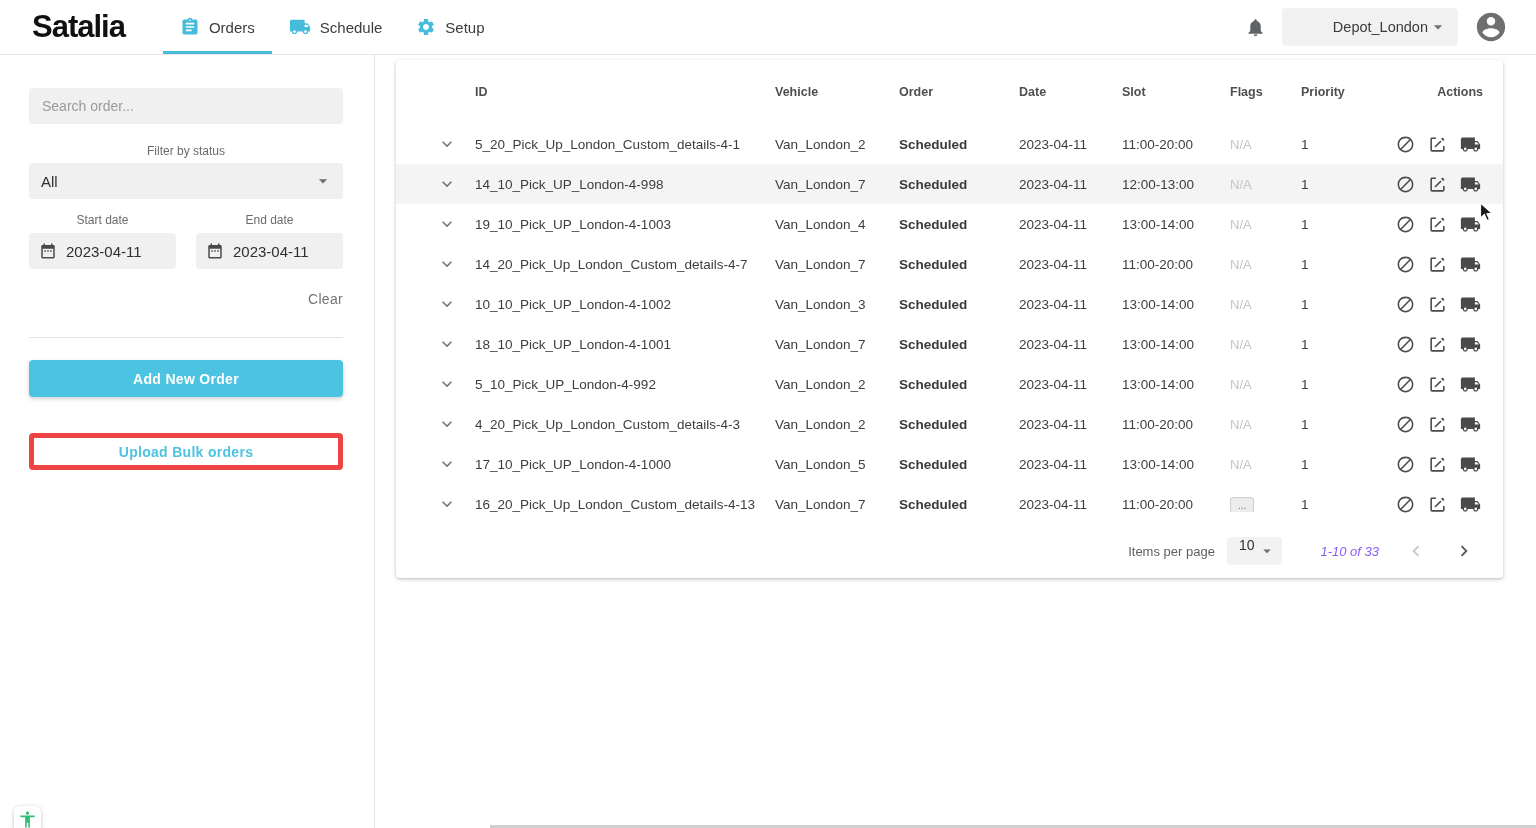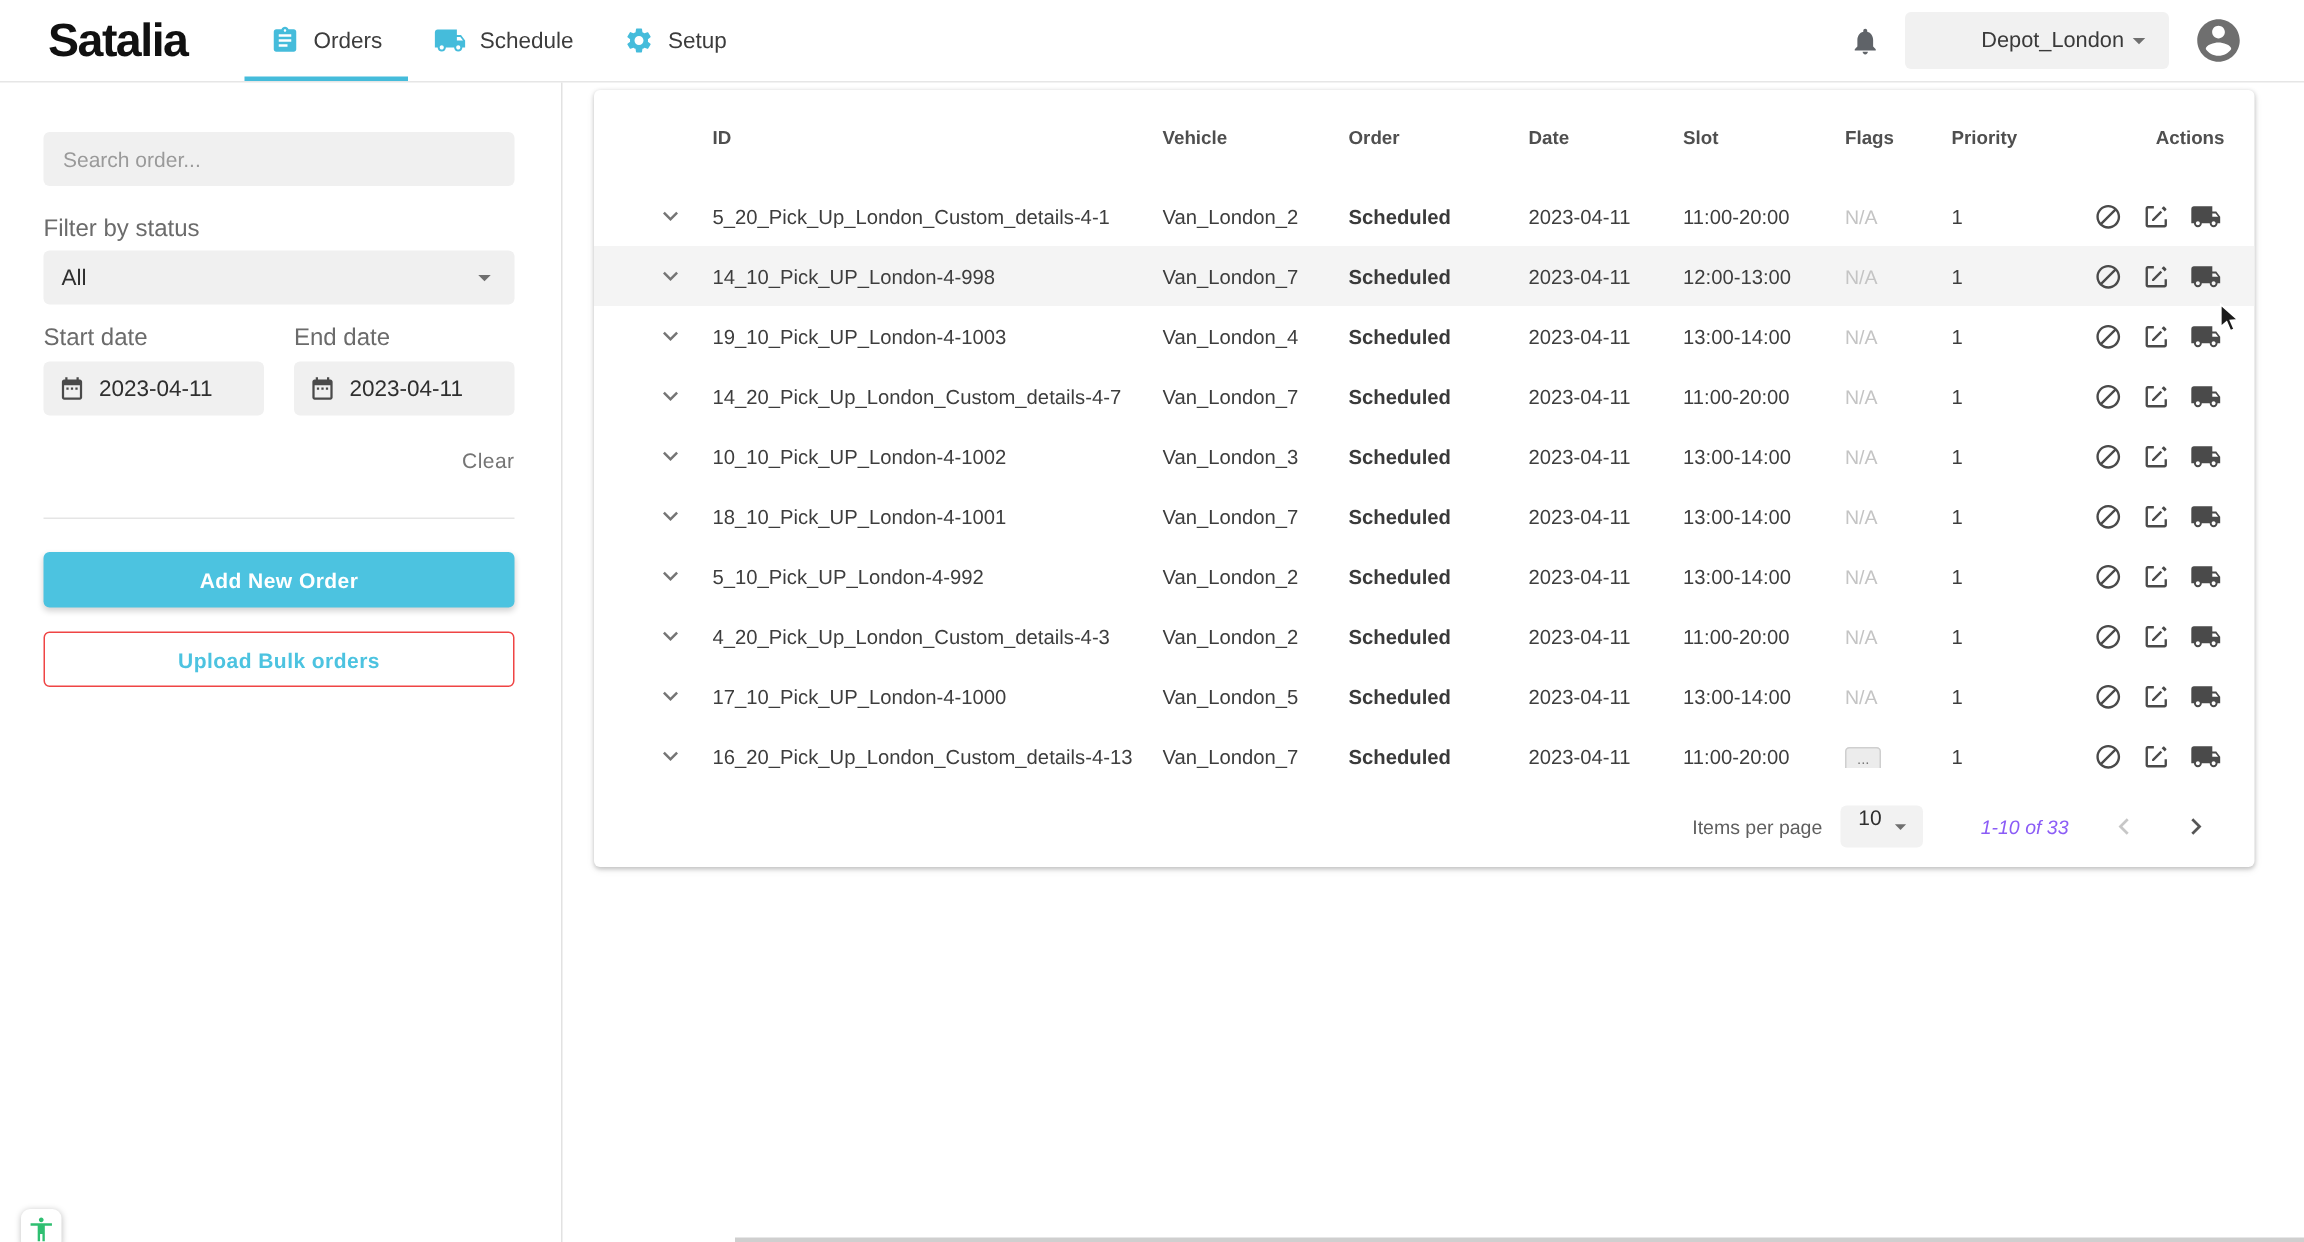--- a/index.html
+++ b/index.html
@@ -14,21 +14,21 @@
   .icon svg { display: block; }
 
   
   .topbar {
     height: 55px;
     background: #ffffff;
     border-bottom: 1px solid #e6e6e6;
     display: flex;
     align-items: stretch;
     padding-left: 32px;
-    padding-right: 40px;
+    padding-right: 28px;
   }
   .logo {
     font-size: 31px;
     font-weight: 700;
     letter-spacing: -1px;
     color: #111111;
     align-self: center;
     margin-right: 38px;
   }
   .nav { display: flex; align-items: stretch; }
@@ -69,21 +69,21 @@
     width: 100%; height: 36px;
     background: #f0f0f0;
     border: none; border-radius: 4px;
     padding: 0 13px;
     font-size: 14px;
     font-family: inherit;
     color: #333;
     outline: none;
   }
   .search-input::placeholder { color: #9a9a9a; }
-  .field-label { font-size: 16px; color: #6b6b6b; margin-top: 20px; }
+  .field-label { font-size: 12px; color: #6b6b6b; margin-top: 20px; text-align: center; }
   .select-box {
     margin-top: 5px;
     height: 36px;
     background: #f0f0f0;
     border-radius: 4px;
     display: flex; align-items: center; justify-content: space-between;
     padding: 0 10px 0 12px;
     cursor: pointer;
   }
   .select-box-value { font-size: 15px; color: #2f2f2f; }
@@ -111,27 +111,27 @@
     background: #4cc3e0;
     color: #ffffff;
     font-size: 14px; font-weight: 700;
     letter-spacing: 0.3px;
     border: none; border-radius: 4px;
     box-shadow: 0 2px 4px rgba(0,0,0,0.18);
     cursor: pointer;
     font-family: inherit;
   }
   .btn-outline {
-    margin-top: 16px;
+    margin-top: 36px;
     width: 100%; height: 37px;
     background: #ffffff;
     color: #4cc3e0;
     font-size: 14px; font-weight: 700;
     letter-spacing: 0.3px;
-    border: 1px solid #ef4444;
+    border: 5px solid #ef4444;
     border-radius: 4px;
     cursor: pointer;
     font-family: inherit;
   }
 
   
   .main { flex: 1; padding: 5px 33px 0 21px; }
   .table-card {
     background: #ffffff;
     border-radius: 4px;

